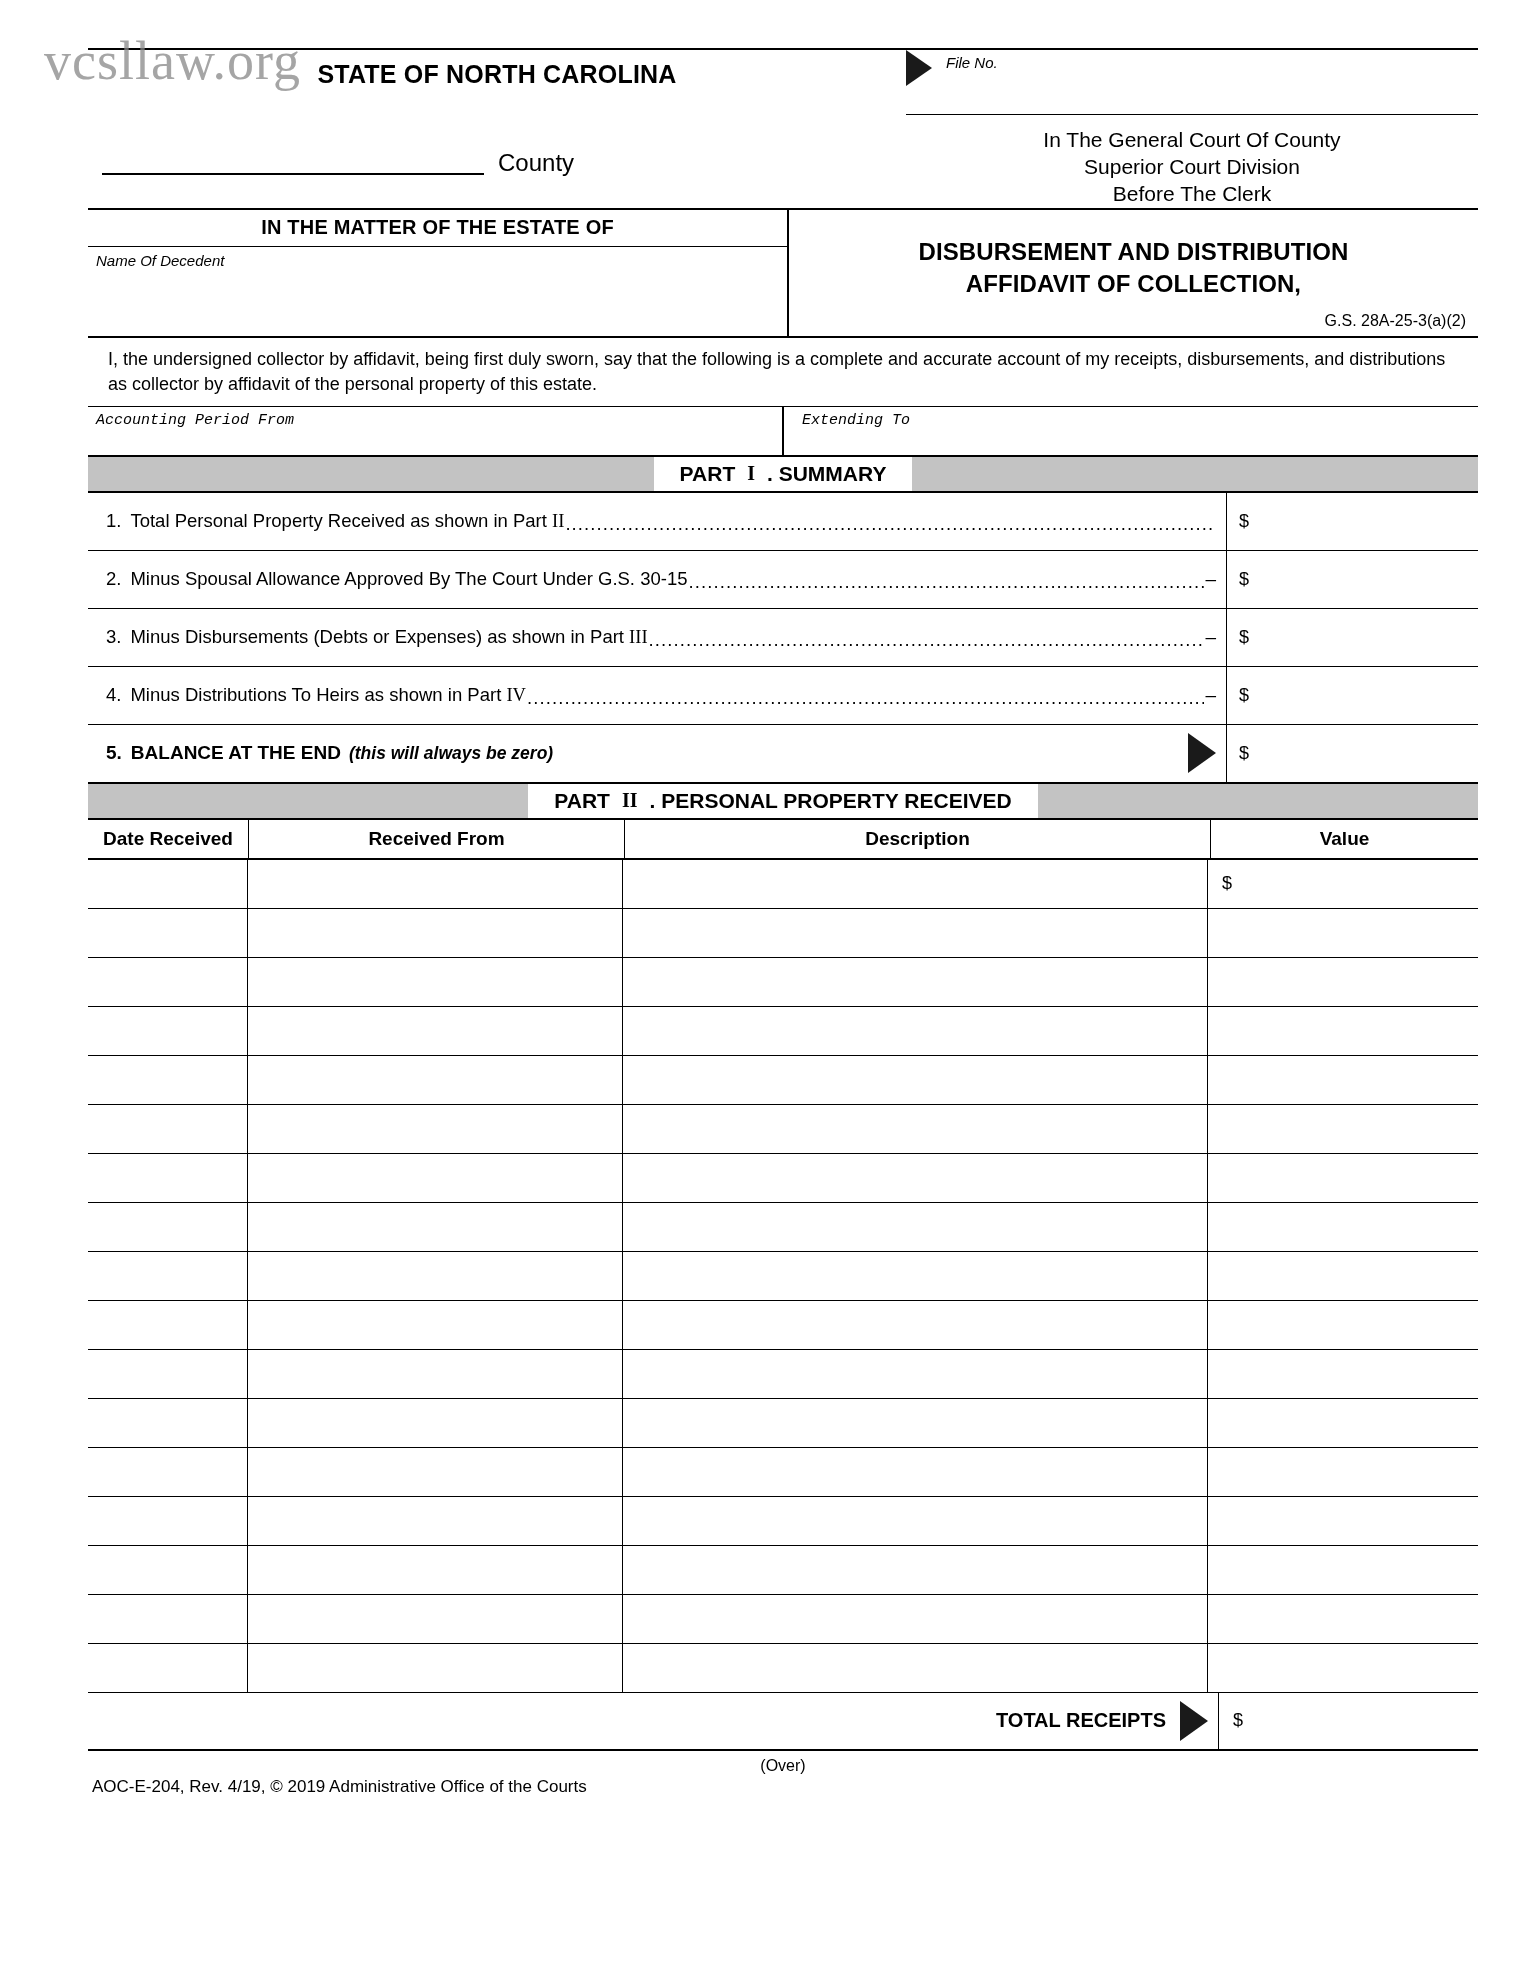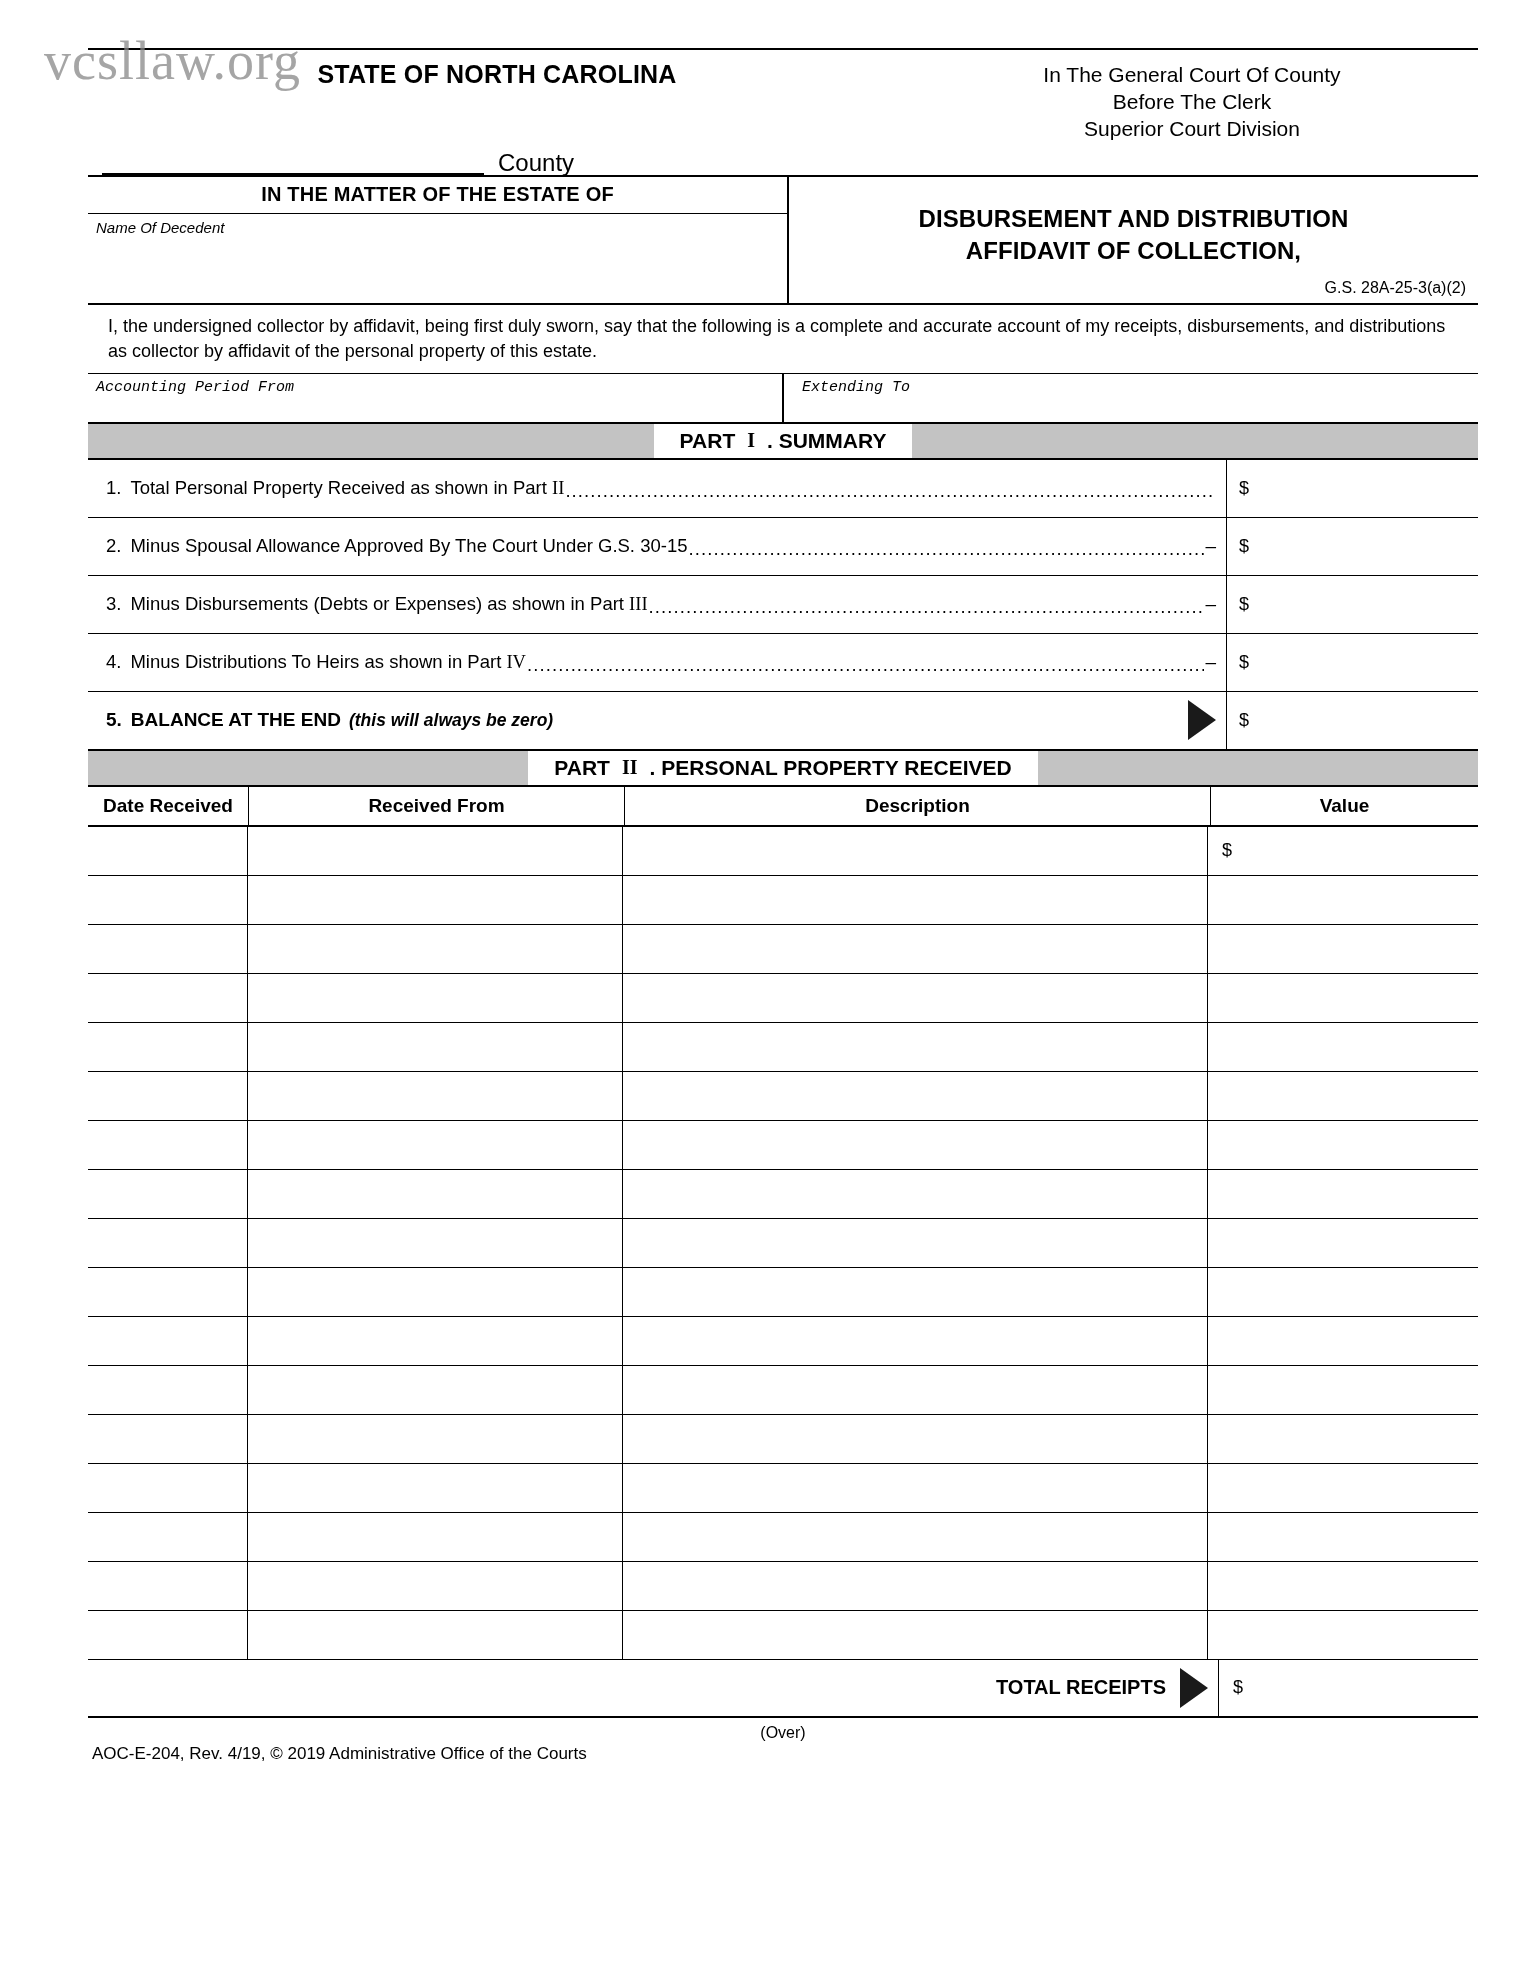--- a/index.html
+++ b/index.html
@@ -234,24 +234,28 @@
 
   <div class="hdr">
     <div class="hdr-left">
       <div class="state-title">STATE OF NORTH CAROLINA</div>
       <div class="county-line">
         <div class="county-blank"></div>
         <div class="county-word">County</div>
       </div>
     </div>
     <div class="hdr-right">
+      <div class="fileno-box">
+        <div class="tri"></div>
+        <div class="fileno-label">File No.</div>
+      </div>
       <div class="court-lines">
         <div>In The General Court Of County</div>
+        <div>Superior Court Division</div>
         <div>Before The Clerk</div>
-        <div>Superior Court Division</div>
       </div>
     </div>
   </div>
 
   <div class="band">
     <div class="band-left">
       <div class="matter-hd">IN THE MATTER OF THE ESTATE OF</div>
       <div class="decedent-box">
         <div class="decedent-label">Name Of Decedent</div>
       </div>

